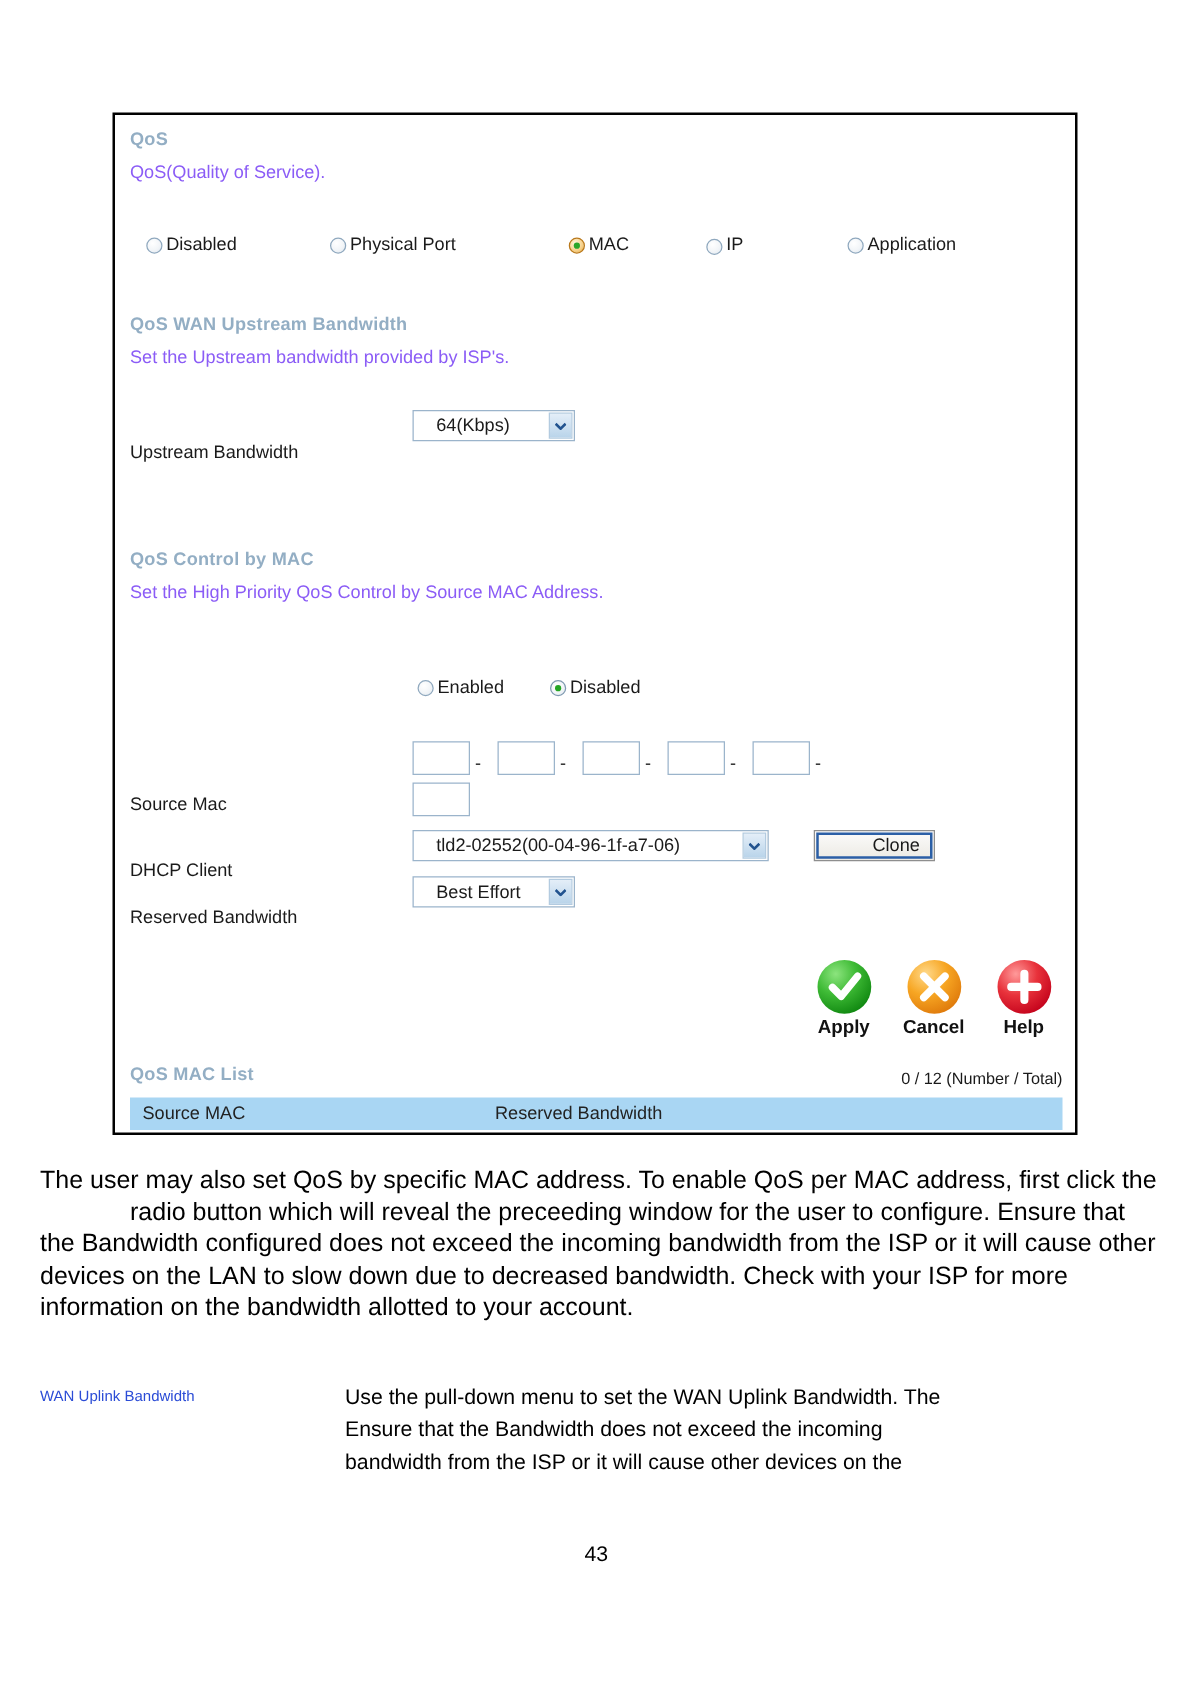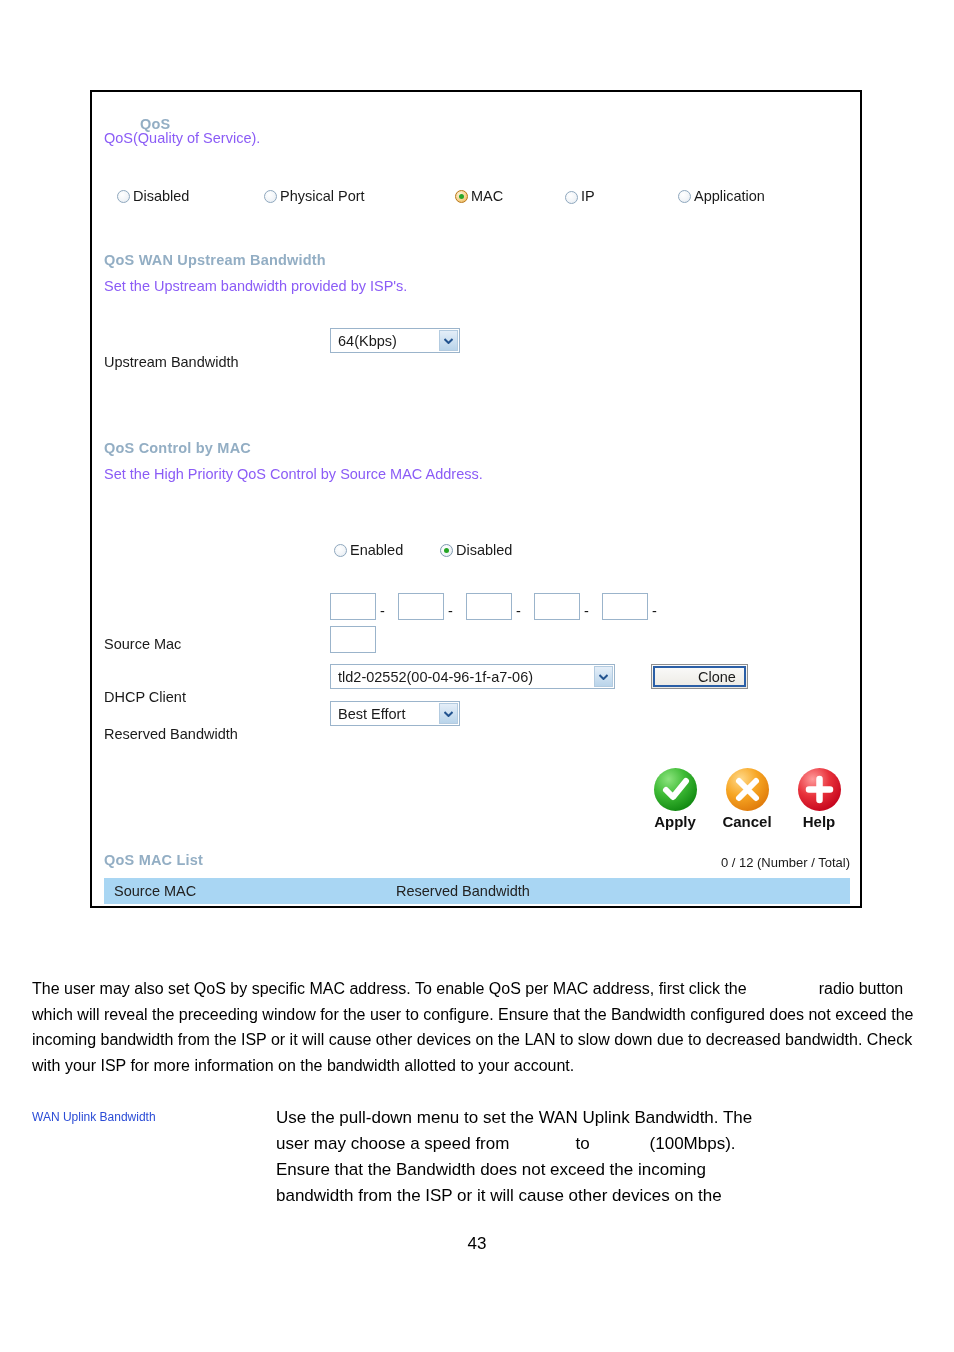--- a/index.html
+++ b/index.html
@@ -104,21 +104,21 @@
   .sel {
     position: absolute;
     height: 25px;
     border: 1px solid #9bb4cb;
     background: #ffffff;
     box-sizing: border-box;
     display: flex;
     align-items: center;
     font-size: 14.5px;
     color: #1a1a1a;
-    padding-left: 7px;
+    padding-left: 18px;
     white-space: nowrap;
   }
   .sel .sel-val { flex: 1 1 auto; }
   .sel .arrow {
     width: 19px;
     height: 21px;
     margin: 0 1px 0 4px;
     background: linear-gradient(#e4eef8, #b9d4ea);
     border: 1px solid #b3cbe0;
     box-sizing: border-box;
@@ -199,23 +199,23 @@
   }
   .list-bar span {
     position: absolute;
     font-size: 14.5px;
     color: #222222;
     white-space: nowrap;
   }
   .para-block {
     position: absolute;
     left: 32px;
-    top: 976px;
+    top: 932px;
     width: 894px;
-    font-size: 16px;
+    font-size: 20px;
     line-height: 25.5px;
   }
   .gap-term { display: inline-block; width: 72px; }
 
   .defrow {
     position: absolute;
     left: 32px;
     top: 1105px;
     width: 894px;
   }
@@ -252,21 +252,21 @@
     font-size: 17px;
     color: #000000;
   }
 </style>
 </head>
 <body>
 
 <div class="panel">
   <div class="panel-inner">
 
-    <div class="sec-head" style="left:12px; top:24px;margin-left:36px;">QoS</div>
+    <div class="sec-head" style="left:12px; top:12px;">QoS</div>
     <div class="sec-desc" style="left:12px; top:38px;">QoS(Quality of Service).</div>
 
     <div class="radio-row" style="left:0; top:96px; width:100%;">
       <label class="radio-opt" style="left:25px; top:0;">
         <span class="rb"></span>
         <span>Disabled</span>
       </label>
       <label class="radio-opt" style="left:172px; top:0;">
         <span class="rb"></span>
         <span>Physical Port</span>
@@ -385,21 +385,18 @@
 </div>
 
 <div class="para-block">
   <span>The user may also set QoS by specific MAC address. To enable QoS per MAC address, first click the</span><span class="gap-term"></span><span>radio button which will reveal the preceeding window for the user to configure. Ensure that the Bandwidth configured does not exceed the incoming bandwidth from the ISP or it will cause other devices on the LAN to slow down due to decreased bandwidth. Check with your ISP for more information on the bandwidth allotted to your account.</span>
 </div>
 
 <div class="defrow">
   <div class="defterm">WAN Uplink Bandwidth</div>
   <div class="defdesc">
     <span class="ln">Use the pull-down menu to set the WAN Uplink Bandwidth. The</span>
-    <span class="ln">
-      <span>user may choose a speed from</span><span class="gap-sm"></span><span>to</span><span class="gap-md"></span><span>(100Mbps).</span>
-    </span>
     <span class="ln">Ensure that the Bandwidth does not exceed the incoming</span>
     <span class="ln">bandwidth from the ISP or it will cause other devices on the</span>
   </div>
 </div>
 
 <div class="pageno">43</div>
 
 </body></html>

